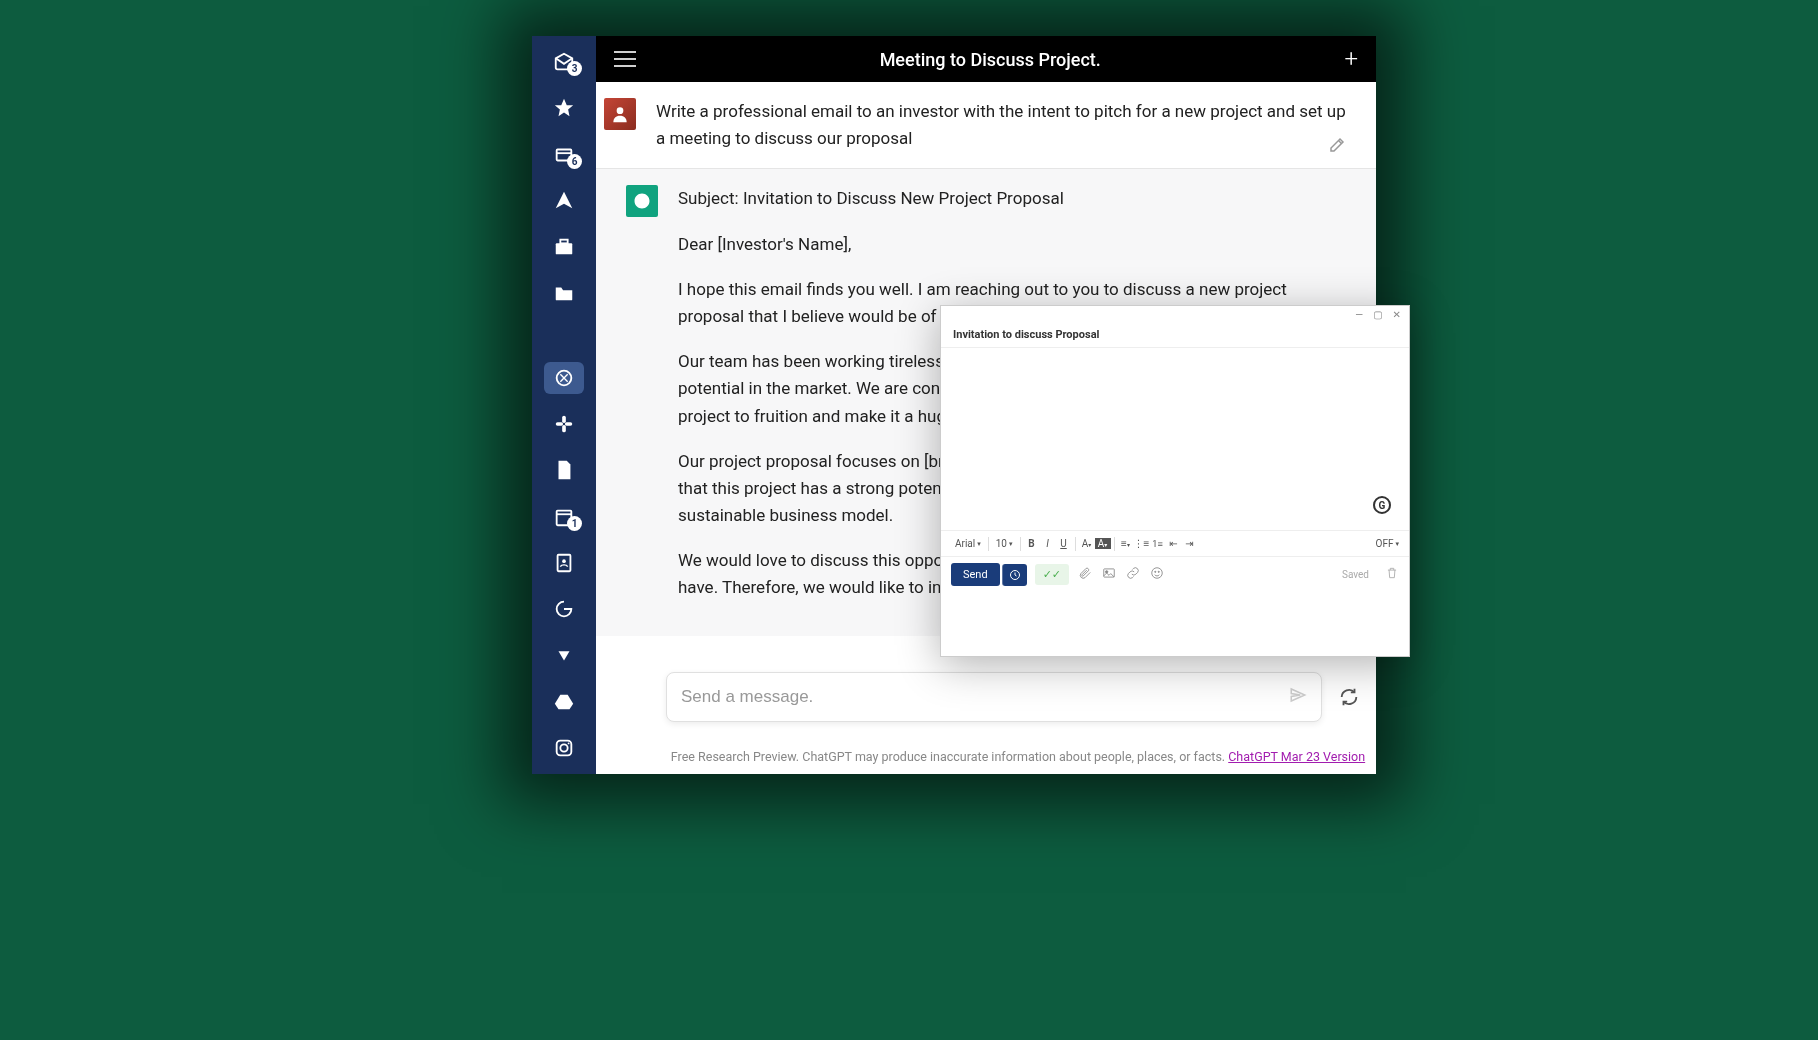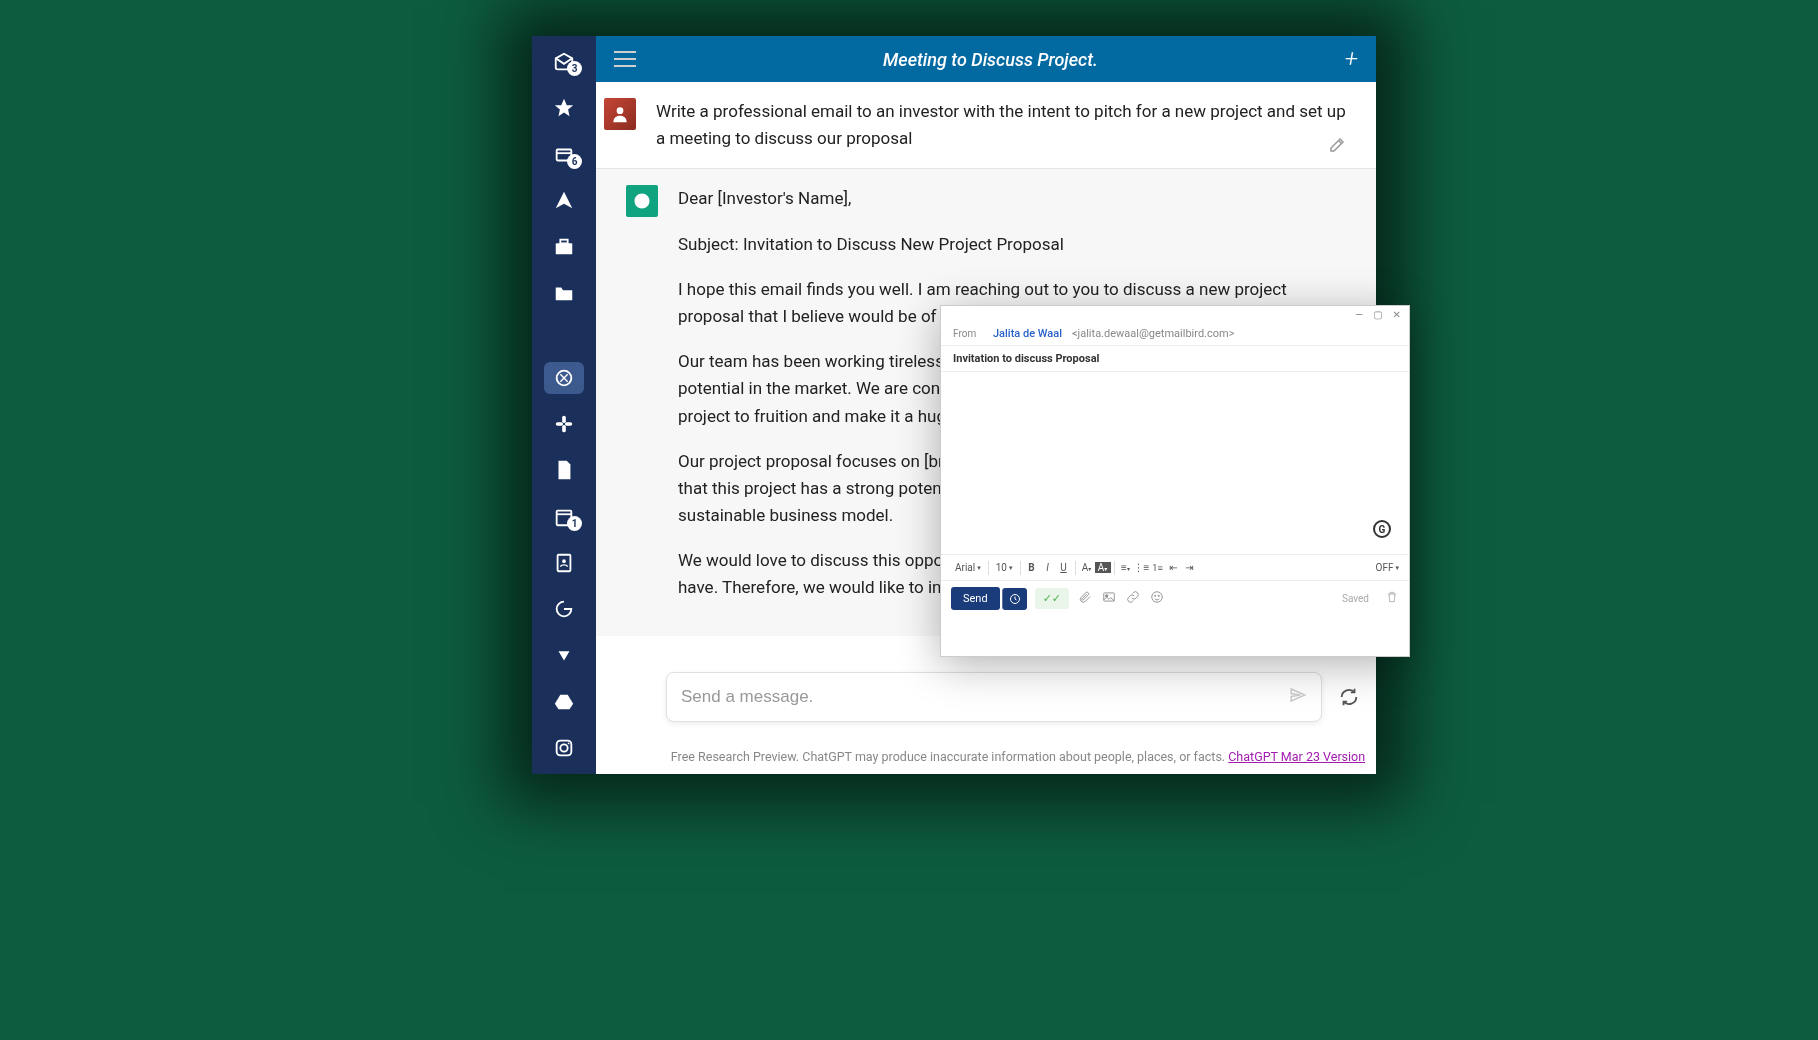--- a/index.html
+++ b/index.html
@@ -60,27 +60,26 @@
     display: flex;
     align-items: center;
     justify-content: center;
   }
   
   .header {
     position: absolute;
     left: 64px; top: 0;
     right: 0;
     height: 46px;
-    background: #0369a1;
+    background: #000000;
     display: flex;
     align-items: center;
     justify-content: space-between;
     padding: 0 18px;
     color: #fff;
-    font-style: italic;
   }
   .hamburger { width: 22px; height: 16px; cursor: pointer; }
   .hamburger div { height: 2px; background: #d0d0d0; margin-bottom: 5px; }
   .header-title { font-size: 18px; font-weight: 500; }
   .plus-btn { font-size: 24px; color: #fff; cursor: pointer; font-weight: 300; }
   
   .chat {
     position: absolute;
     left: 64px;
     top: 46px;
@@ -422,22 +421,22 @@
           </svg>
       </div>
     </div>
     <div class="msg assistant">
       <div class="avatar ai-av">
         <svg viewBox="0 0 24 24">
             <path d="M12 3c5 0 9 4 9 9s-4 9-9 9-9-4-9-9 4-9 9-9zm-3 5l6 3-6 3V8z" fill="#fff"></path>
           </svg>
       </div>
       <div class="msg-body">
+        <p>Subject: Invitation to Discuss New Project Proposal</p>
         <p>Dear [Investor's Name],</p>
-        <p>Subject: Invitation to Discuss New Project Proposal</p>
         <p>I hope this email finds you well. I am reaching out to you to discuss a new project proposal that I believe would be of great interest to you.</p>
         <p>Our team has been working tirelessly on a project that we believe has tremendous potential in the market. We are confident that with the right investment, we can bring this project to fruition and make it a huge success.</p>
         <p>Our project proposal focuses on [briefly describe the project and its benefits]. We believe that this project has a strong potential to generate significant returns and create a sustainable business model.</p>
         <p>We would love to discuss this opportunity with you and answer any questions you may have. Therefore, we would like to invite you to a meeting to discuss our project in detail.</p>
       </div>
     </div>
 
     <div class="input-bar">
       <input type="text" placeholder="Send a message." style="">
       <span class="send-icon">
@@ -456,25 +455,20 @@
       <span>Free Research Preview. ChatGPT may produce inaccurate information about people, places, or facts. </span><a href="#">ChatGPT Mar 23 Version</a>
     </div>
   </div>
 </div>
 
 <div class="compose">
   <div class="compose-titlebar">
     <span>—</span>
     <span>▢</span>
     <span>✕</span>
-  </div>
-  <div class="compose-row">
-    <span class="compose-label">From</span>
-    <span class="from-name">Jalita de Waal</span>
-    <span class="from-email">&lt;jalita.dewaal@getmailbird.com&gt;</span>
   </div>
   <div class="subject-row">Invitation to discuss Proposal</div>
   <div class="compose-body">
     <div class="grammarly">G</div>
   </div>
   <div class="format-bar">
     <span class="fb-select">
         <span>Arial</span> 
         <span style="font-size:7px">▾</span>
       </span>

